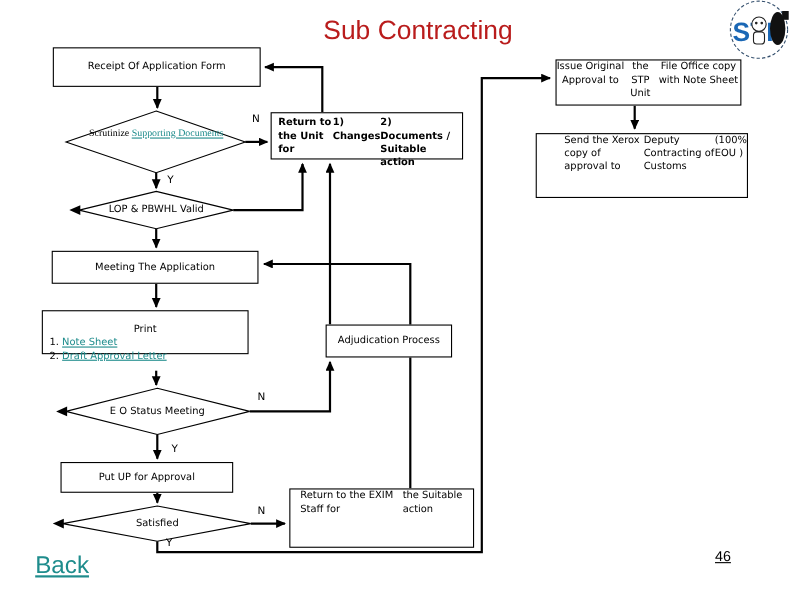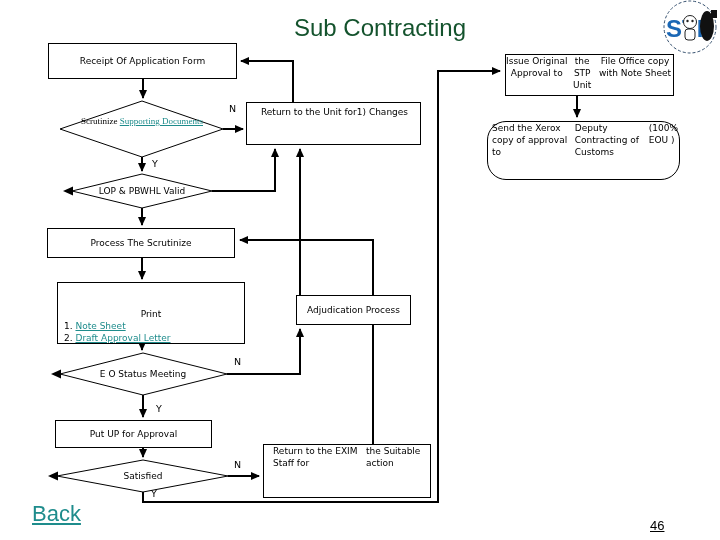--- a/index.html
+++ b/index.html
@@ -8,26 +8,26 @@
   #wires{position:absolute;left:0;top:0;width:720px;height:540px;}
   .box{position:absolute;background:#fff;border:1px solid #000;font-size:9px;line-height:12px;
        box-sizing:border-box;}
   .center{display:flex;align-items:center;justify-content:center;text-align:center;}
   .colc{display:flex;flex-direction:row;justify-content:center;}
   .tcenter{text-align:center;}
   .dtext{position:absolute;font-size:9px;line-height:12px;text-align:center;}
   .lbl{position:absolute;font-size:9.5px;line-height:10px;}
   .link{color:#1E8C8C;text-decoration:underline;cursor:pointer;}
   .title{position:absolute;left:240px;top:14px;width:280px;text-align:center;
-         font-family:"Liberation Sans",sans-serif;font-size:24px;color:#14532d;}
+         font-family:"Liberation Sans",sans-serif;font-size:24px;color:#b91c1c;}
   .backlink{position:absolute;left:32px;top:501px;font-family:"Liberation Sans",sans-serif;
             font-size:22px;color:#1E8C8C;text-decoration:underline;cursor:pointer;}
-  .pagenum{position:absolute;left:650px;top:518px;font-size:13px;
+  .pagenum{position:absolute;left:650px;top:498px;font-size:13px;
            font-family:"Liberation Sans",sans-serif;text-decoration:underline;}
-  .pad6{padding:3px 4px 0 6px;}
+  .pad6{padding:3px 4px 0 6px;font-weight:bold;}
 </style>
 </head>
 <body>
 
 <div id="slide">
 
   <svg id="wires" viewBox="0 0 720 540">
     <defs>
       <marker id="ah" markerUnits="userSpaceOnUse" markerWidth="10" markerHeight="9" refX="8" refY="4" orient="auto">
         <polygon points="0,0 9,4 0,8" fill="#000"></polygon>
@@ -82,33 +82,34 @@
 
   <div class="box colc tcenter" style="left:505px;top:54px;width:169px;height:42px;">
     <div>Issue Original Approval to</div>
     <div>the STP Unit</div>
     <div>File Office copy with Note Sheet</div>
   </div>
 
   <div class="box colc pad6" style="left:246px;top:102px;width:175px;height:43px;">
     <div>Return to the Unit for</div>
     <div>1)  Changes</div>
+    <div>2)  Documents / Suitable action</div>
   </div>
 
-  <div class="box colc" style="left:487px;top:121px;width:193px;height:59px;padding-left:4px;border-radius:19px;">
+  <div class="box colc" style="left:487px;top:121px;width:193px;height:59px;padding-left:25px;">
     <div>Send the Xerox copy of approval to</div>
     <div>Deputy Contracting of Customs</div>
     <div>(100% EOU )</div>
   </div>
 
   <div class="box center" style="left:47px;top:228px;width:188px;height:30px;">
-    <span>Process The Scrutinize</span>
+    <span>Meeting The Application</span>
   </div>
 
-  <div class="box" style="left:57px;top:282px;width:188px;height:62px;padding-top:25px;">
+  <div class="box" style="left:38px;top:282px;width:188px;height:40px;padding-top:11px;">
     <div class="tcenter">Print</div>
     <div style="padding-left:6px;">
       <span>1.</span>
       <span class="link">Note Sheet</span>
     </div>
     <div style="padding-left:6px;">
       <span>2.</span>
       <span class="link">Draft Approval Letter</span>
     </div>
   </div>

